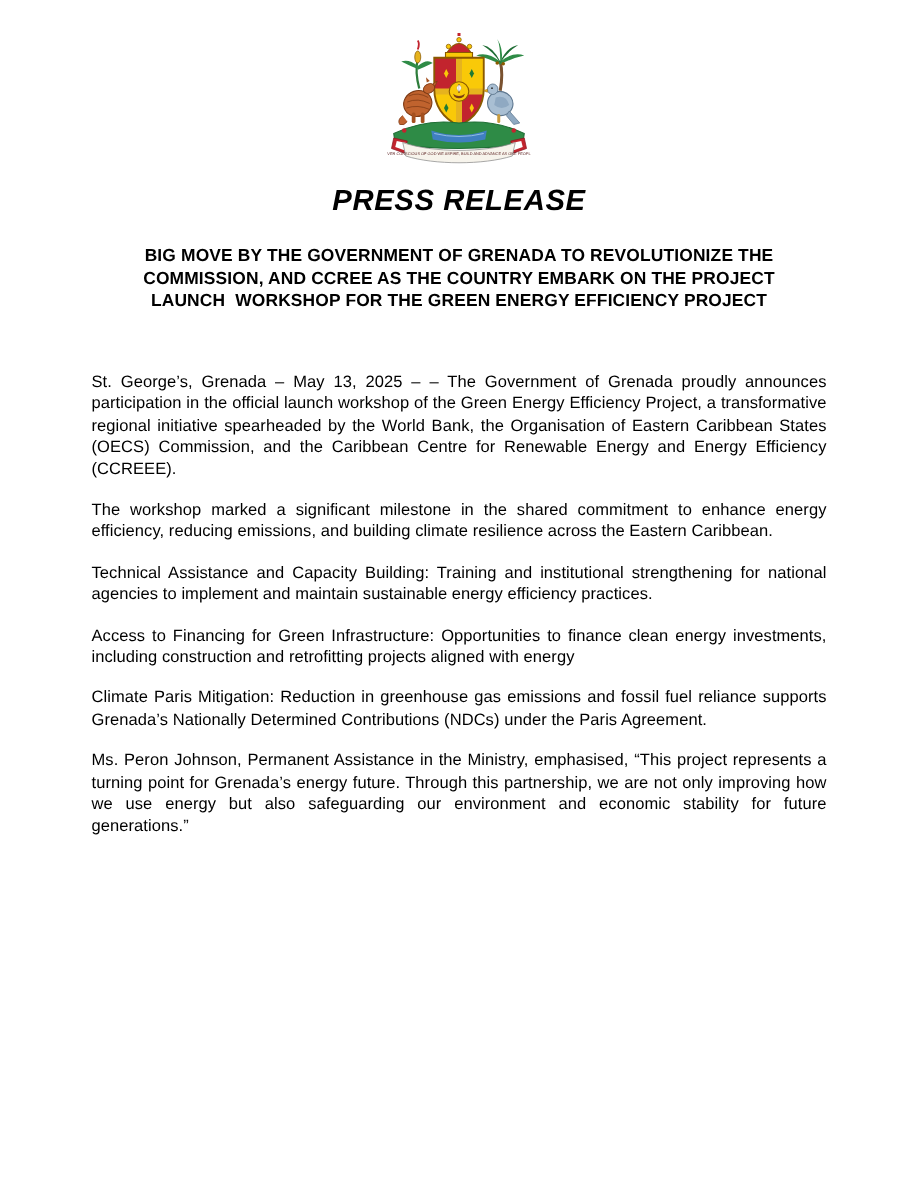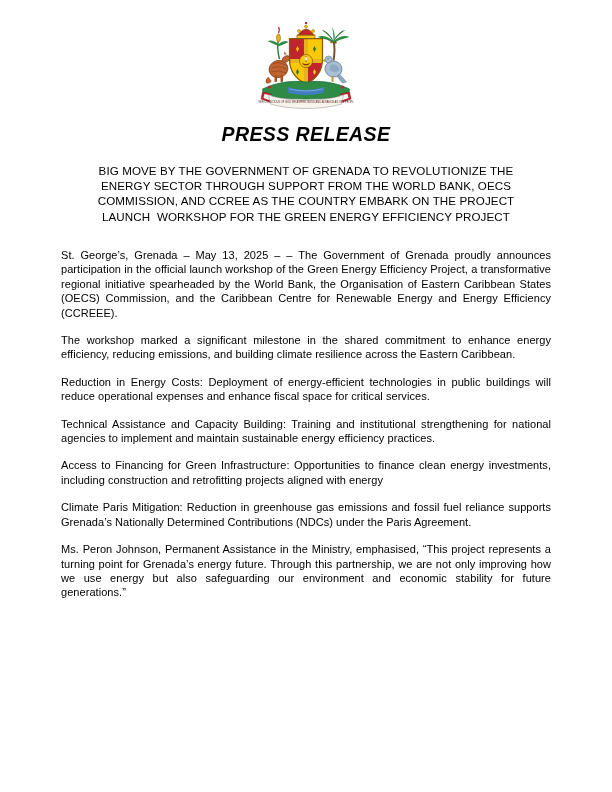--- a/index.html
+++ b/index.html
@@ -31,21 +31,21 @@
     font-weight: bold;
     font-style: italic;
     letter-spacing: 0.4px;
   }
   .headline {
     position: absolute;
     top: 163px;
     left: 56px;
     width: 500px;
     text-align: center;
-    font-weight: normal;
+    font-weight: bold;
     font-size: 11.6px;
     line-height: 15.2px;
     letter-spacing: 0.1px;
   }
   .body-text {
     position: absolute;
     top: 248px;
     left: 61px;
     width: 490px;
     font-size: 11px;
@@ -155,33 +155,31 @@
       <path d="M178,162 l-14,3 l2,10 l14,-5 z" fill="#ffffff"></path>
       <path d="M20,164 C60,178 130,178 170,164 L166,182 C128,194 62,194 24,182 Z" fill="#F7F4EC" stroke="#8c8c8c" stroke-width="1"></path>
       <text x="95" y="180" text-anchor="middle" font-size="5.2" fill="#5a1f1f" font-family="Liberation Sans, sans-serif">EVER CONSCIOUS OF GOD WE ASPIRE, BUILD AND ADVANCE AS ONE PEOPLE</text>
     </g>
   </svg>
 
   <div class="press-title">PRESS RELEASE</div>
 
   <div class="headline">
     <div>BIG MOVE BY THE GOVERNMENT OF GRENADA TO REVOLUTIONIZE THE</div>
-    <div>ENERGY SECTOR THROUGH SUPPORT FROM THE WORLD BANK, OECS</div>
     <div>COMMISSION, AND CCREE AS THE COUNTRY EMBARK ON THE PROJECT</div>
     <div>LAUNCH&nbsp; WORKSHOP FOR THE GREEN ENERGY EFFICIENCY PROJECT</div>
   </div>
 
   <div class="body-text">
     <p class="para"><span class="b">St. George’s, Grenada – May 13, 2025 – – </span><span>The Government of Grenada proudly announces participation in the official launch workshop of the Green Energy Efficiency Project, a transformative regional initiative spearheaded by the World Bank, the Organisation of Eastern Caribbean States (OECS) Commission, and the Caribbean Centre for Renewable Energy and Energy Efficiency (CCREEE).</span></p>
 
     <p class="para"><span>The workshop marked a significant milestone in the shared commitment to enhance energy efficiency, reducing emissions, and building climate resilience across the Eastern Caribbean.</span></p>
 
 
 
-    <p class="para"><span class="b">Reduction in Energy Costs:</span><span> Deployment of energy-efficient technologies in public buildings will reduce operational expenses and enhance fiscal space for critical services.</span></p>
 
     <p class="para"><span class="b">Technical Assistance and Capacity Building:</span><span> Training and institutional strengthening for national agencies to implement and maintain sustainable energy efficiency practices.</span></p>
 
     <p class="para"><span class="b">Access to Financing for Green Infrastructure:</span><span> Opportunities to finance clean energy investments, including construction and retrofitting projects aligned with energy</span></p>
 
     <p class="para"><span class="b">Climate Paris Mitigation:</span><span> Reduction in greenhouse gas emissions and fossil fuel reliance supports Grenada’s Nationally Determined Contributions (NDCs) under the Paris Agreement.</span></p>
 
     <p class="para"><span>Ms. Peron Johnson, Permanent Assistance in the Ministry, emphasised, “This project represents a turning point for Grenada’s energy future. Through this partnership, we are not only improving how we use energy but also safeguarding our environment and economic stability for future generations.”</span></p>
   </div>
 

